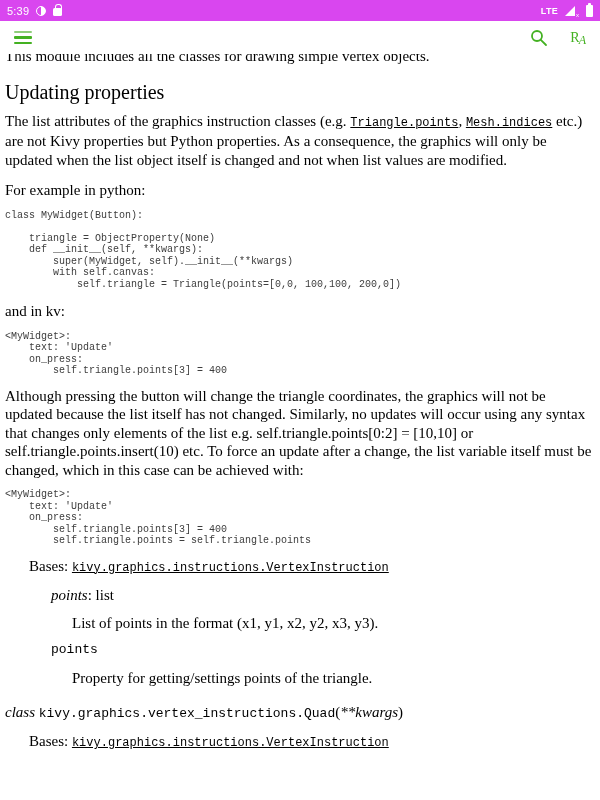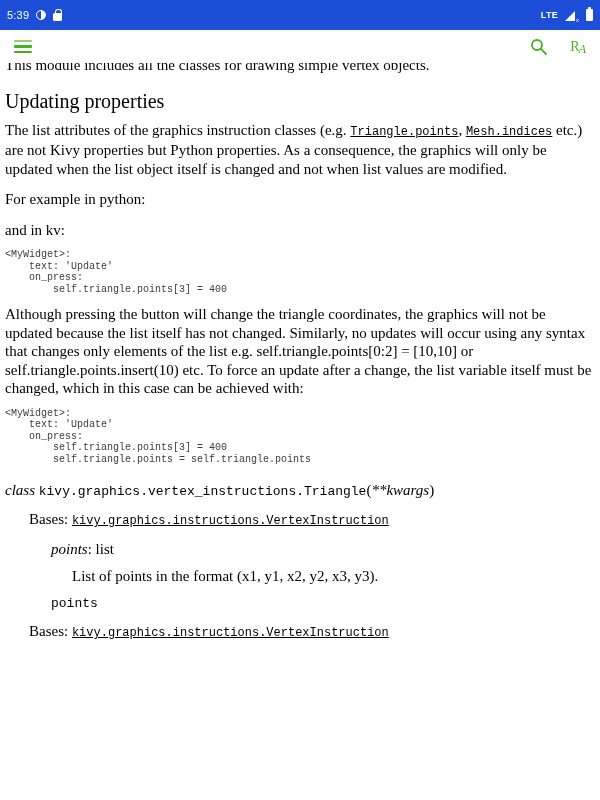--- a/index.html
+++ b/index.html
@@ -3,21 +3,21 @@
 <meta charset="utf-8">
 <style>
   * { box-sizing: border-box; }
   html,body { margin:0; padding:0; }
   body {
     width:600px; height:800px; overflow:hidden; background:#fff;
     font-family:"Liberation Serif", serif; color:#000;
   }
   
   .status-bar {
-    height:30px; background:#1d4ed8; color:#fff;
+    height:21px; background:#d946ef; color:#fff;
     display:flex; justify-content:space-between; align-items:center;
     padding:0 7px; font-family:"Liberation Sans", sans-serif; font-size:11px;
     position:relative; z-index:20;
   }
   .sb-left, .sb-right { display:flex; align-items:center; gap:7px; }
   .sb-time { font-size:11px; letter-spacing:0.2px; }
   .sb-net { font-size:9px; font-weight:bold; letter-spacing:0.3px; }
   .icon-halfcircle {
     width:10px; height:10px; border:1.5px solid #fff; border-radius:50%;
     background:linear-gradient(90deg, transparent 50%, #fff 50%);
@@ -127,44 +127,52 @@
 <div class="content">
 
   <p class="body-text intro">This module includes all the classes for drawing simple vertex objects.</p>
 
   <h2 class="section-heading">Updating properties</h2>
 
   <p class="body-text para"><span>The list attributes of the graphics instruction classes (e.g. </span><span class="mono-link">Triangle.points</span><span>, </span><span class="mono-link">Mesh.indices</span><span> etc.) are not Kivy properties but Python properties. As a consequence, the graphics will only be updated when the list object itself is changed and not when list values are modified.</span></p>
 
   <p class="body-text para mt12">For example in python:</p>
 
+  <pre class="code-block">class MyWidget(Button):
+
+    triangle = ObjectProperty(None)
+    def __init__(self, **kwargs):
+        super(MyWidget, self).__init__(**kwargs)
+        with self.canvas:
+            self.triangle = Triangle(points=[0,0, 100,100, 200,0])</pre>
 
   <p class="body-text para mt12">and in kv:</p>
 
   <pre class="code-block">&lt;MyWidget&gt;:
     text: 'Update'
     on_press:
         self.triangle.points[3] = 400</pre>
 
   <p class="body-text para mt10">Although pressing the button will change the triangle coordinates, the graphics will not be updated because the list itself has not changed. Similarly, no updates will occur using any syntax that changes only elements of the list e.g. self.triangle.points[0:2] = [10,10] or self.triangle.points.insert(10) etc. To force an update after a change, the list variable itself must be changed, which in this case can be achieved with:</p>
 
   <pre class="code-block">&lt;MyWidget&gt;:
     text: 'Update'
     on_press:
         self.triangle.points[3] = 400
         self.triangle.points = self.triangle.points</pre>
 
-  <div class="class-sig"><span class="sig-keyword">class </span><span class="sig-path">kivy.graphics.vertex_instructions.</span><span class="sig-path">Triangle</span><span>(</span><span class="sig-args">**kwargs</span><span>)</span></div>
 
   <div class="doc-line indent1"><span>Bases: </span><span class="mono-link">kivy.graphics.instructions.VertexInstruction</span></div>
 
 
   <div class="doc-line indent2"><span class="param-name">points</span><span>: list</span></div>
 
   <div class="doc-line indent3">List of points in the format (x1, y1, x2, y2, x3, y3).</div>
 
   <div class="doc-line indent2 mono-attr">points</div>
 
+  <div class="doc-line indent3">Property for getting/settings points of the triangle.</div>
 
+  <div class="class-sig"><span class="sig-keyword">class </span><span class="sig-path">kivy.graphics.vertex_instructions.</span><span class="sig-path">Quad</span><span>(</span><span class="sig-args">**kwargs</span><span>)</span></div>
 
   <div class="doc-line indent1"><span>Bases: </span><span class="mono-link">kivy.graphics.instructions.VertexInstruction</span></div>
 
 </div>
 
 </body></html>

